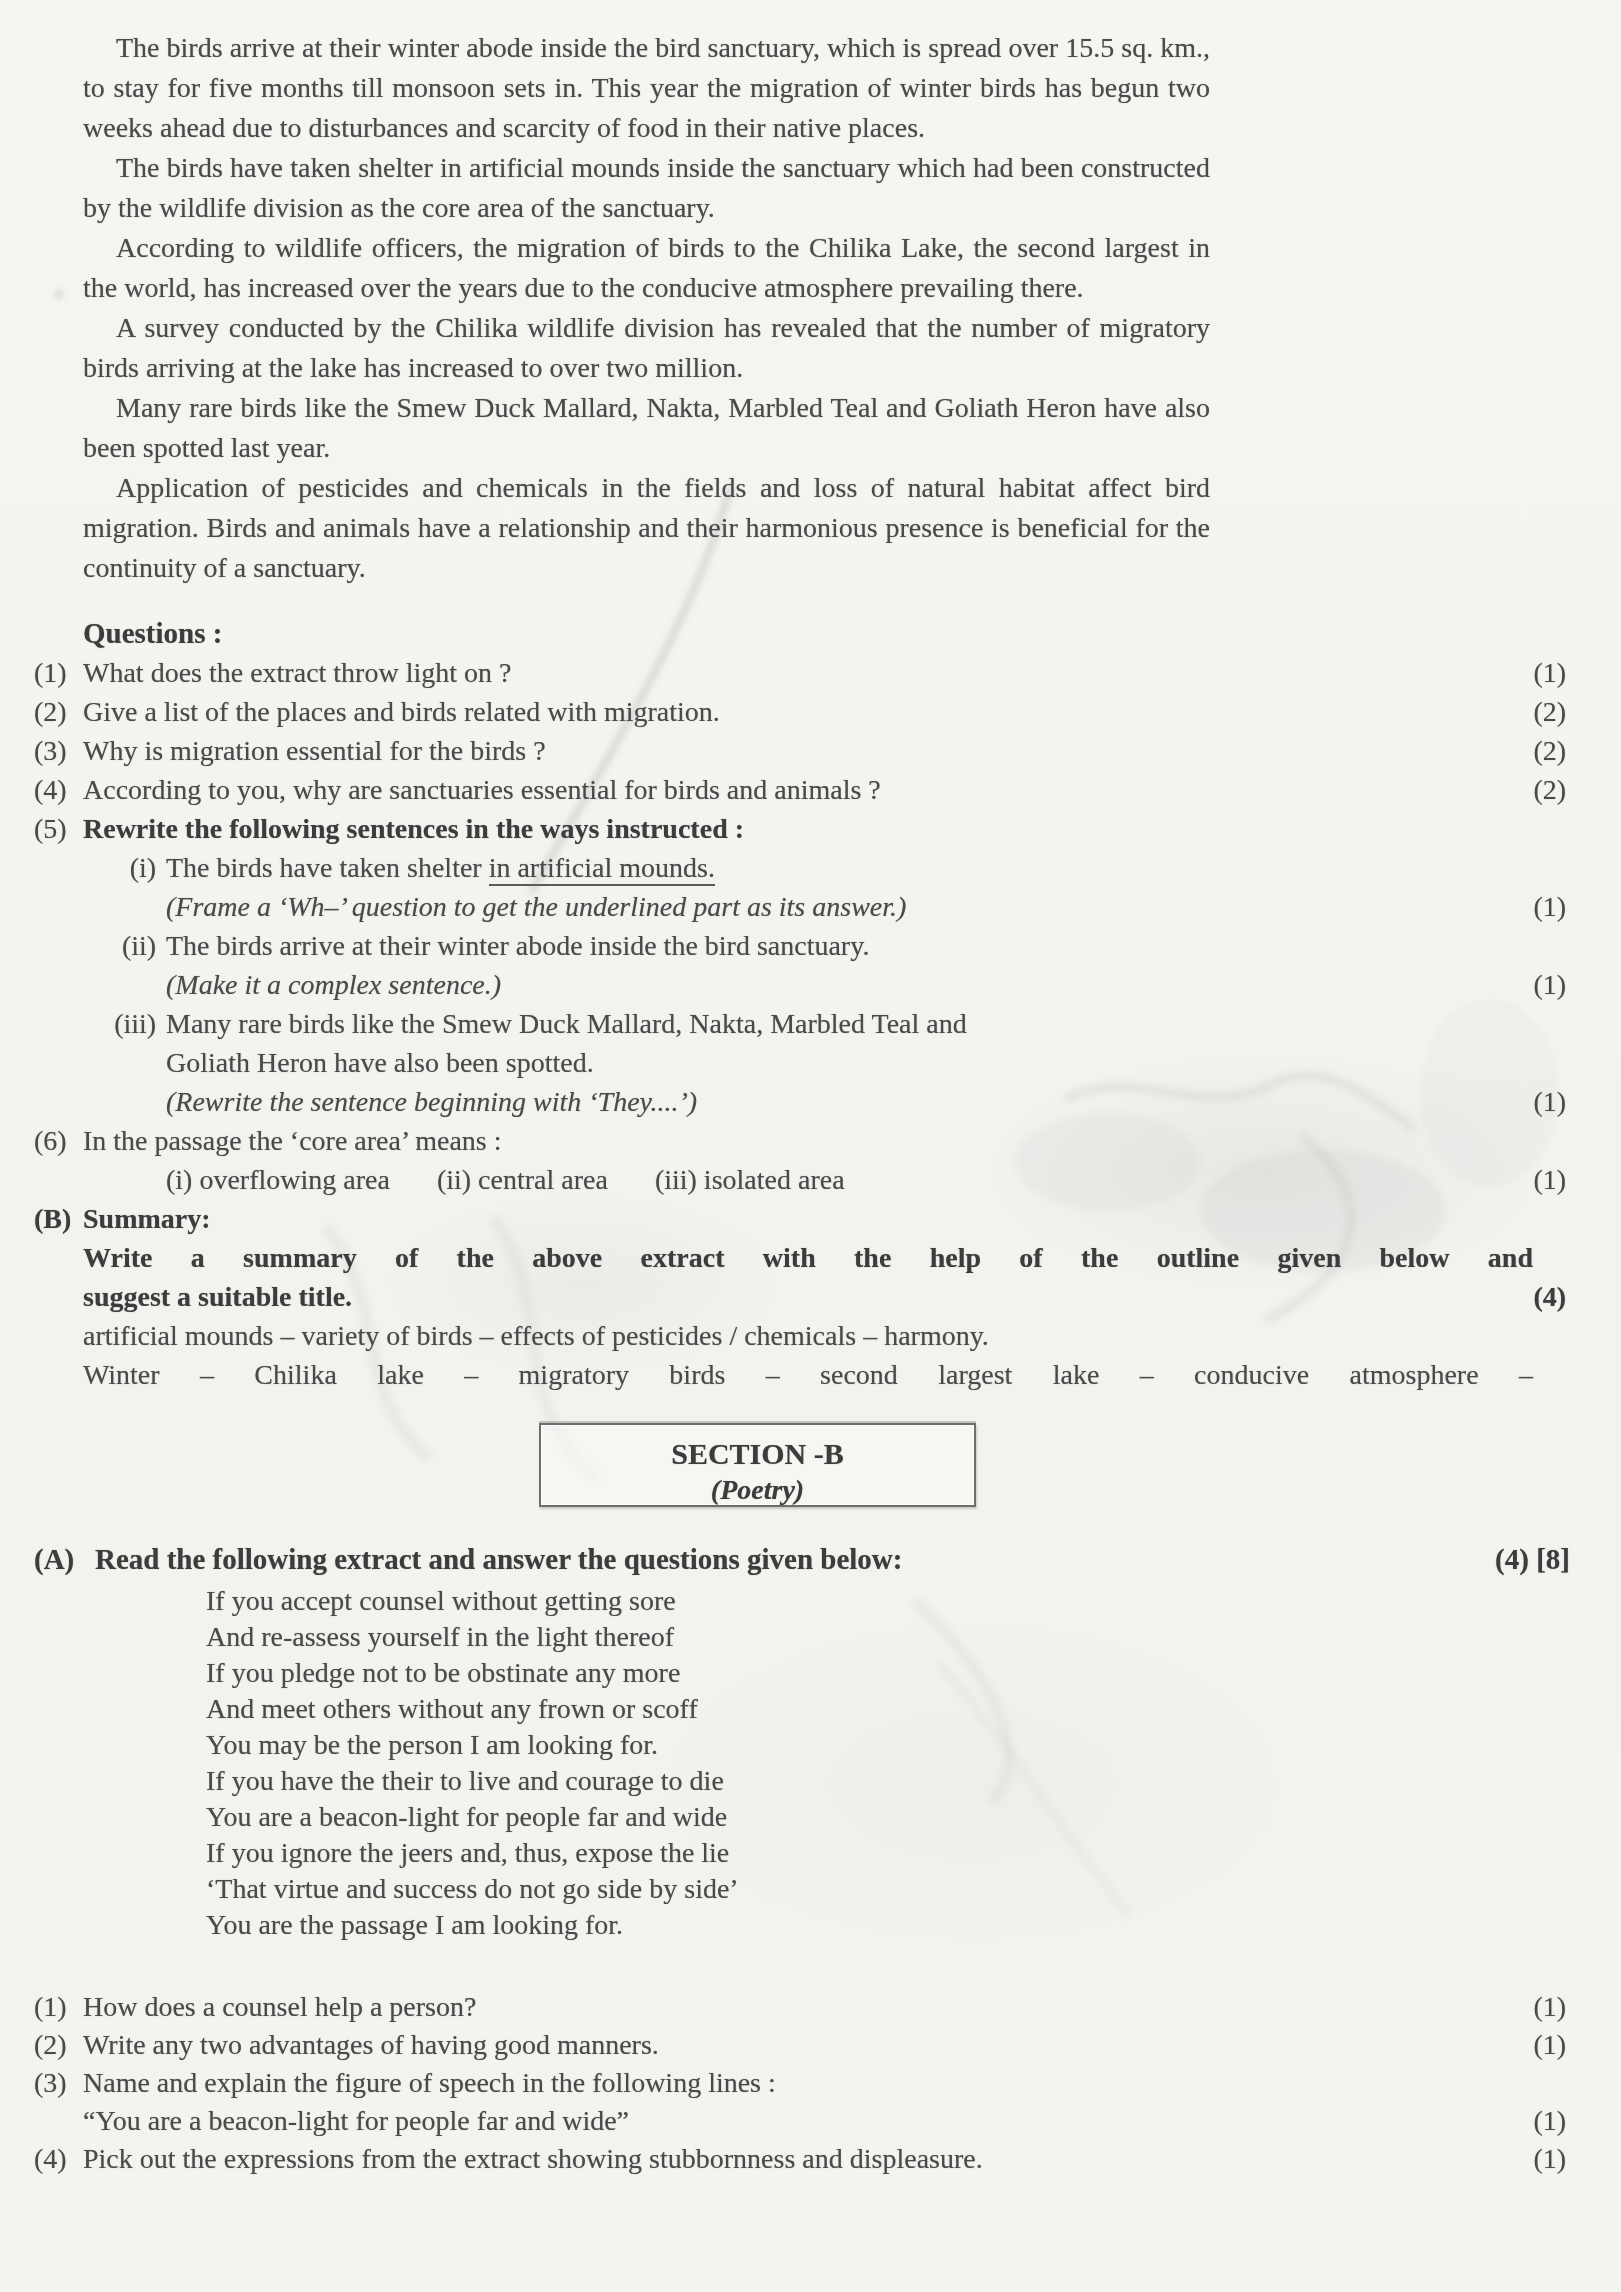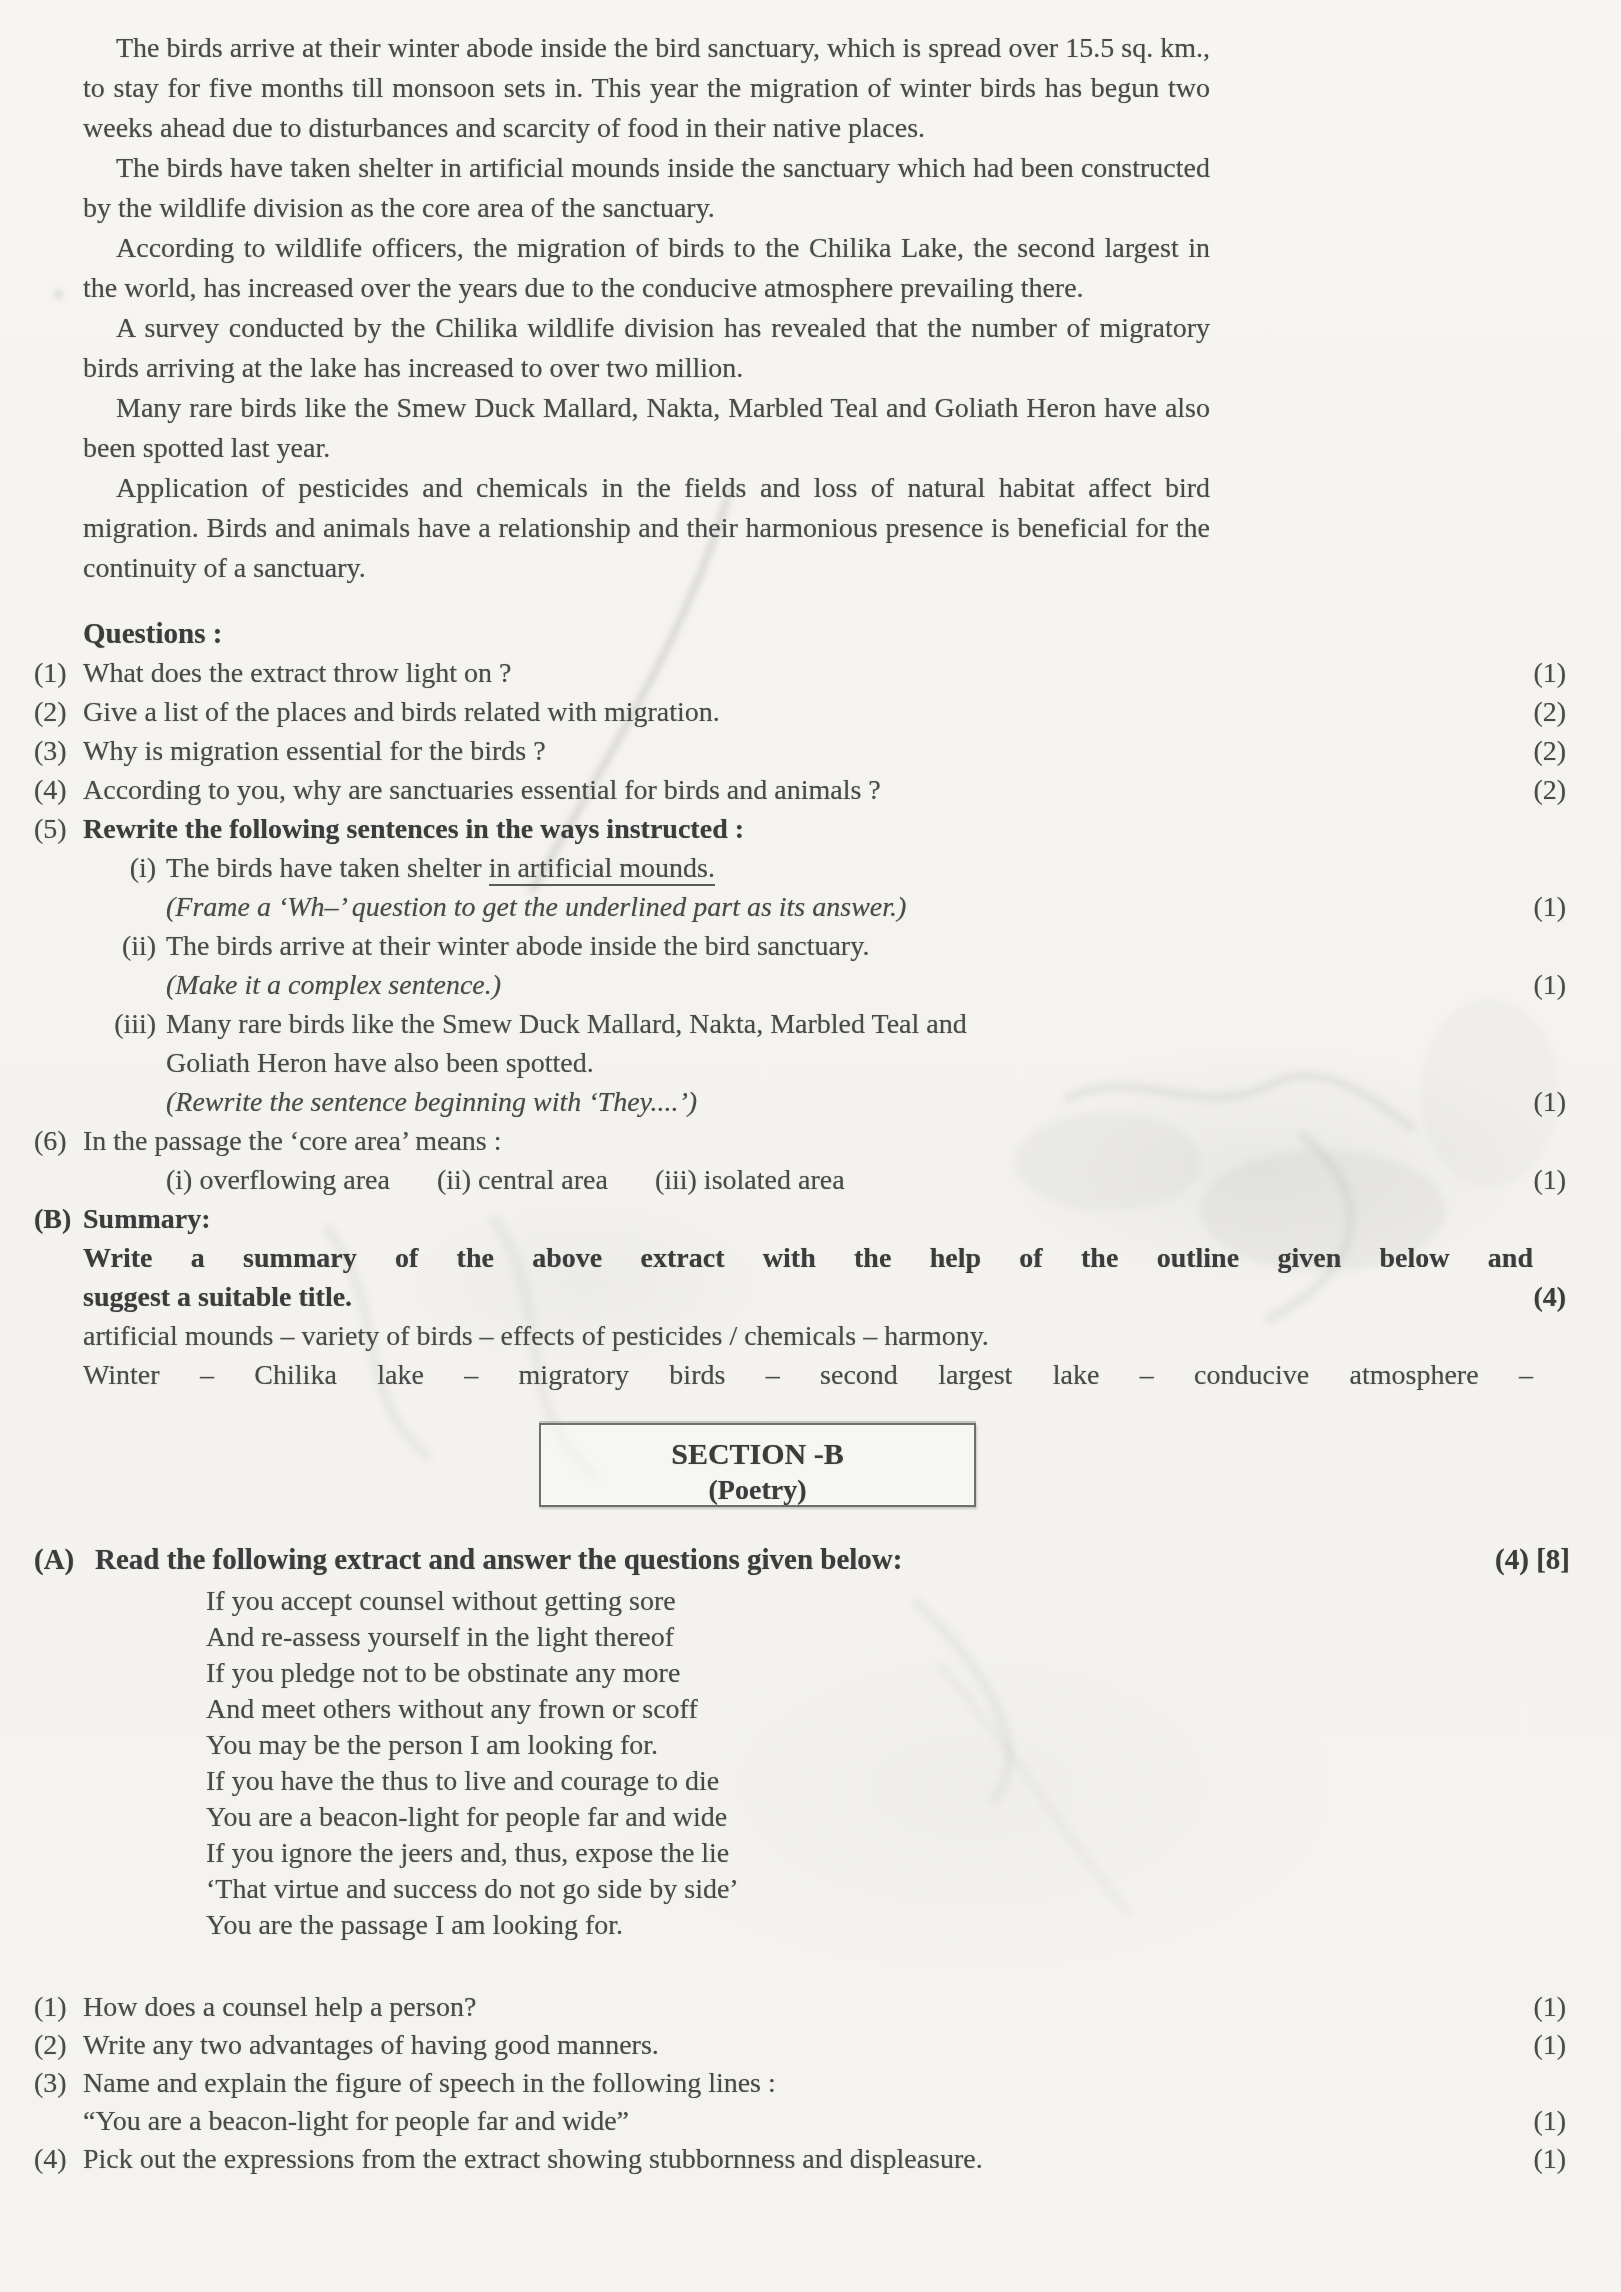--- a/index.html
+++ b/index.html
@@ -75,21 +75,21 @@
     width:437px;
     height:84px;
     border:2px solid #6e6e6e;
     box-shadow:inset 0 0 0 1px #fbfbf9, 1px 2px 2px rgba(120,120,120,0.35), 0 -2px 0 rgba(110,110,110,0.35);
     text-align:center;
     box-sizing:border-box;
     padding-top:10px;
     background:rgba(250,250,248,0.5);
   }
   .sectionbox .title{font-weight:bold;font-size:30px;line-height:37px;color:#3c3c3c;text-shadow:0 0 1px rgba(60,60,60,0.5);}
-  .sectionbox .subtitle{font-weight:bold;font-size:28px;line-height:35px;color:#3c3c3c;text-shadow:0 0 1px rgba(60,60,60,0.5);}
+  .sectionbox .subtitle{font-weight:bold;font-style:italic;font-size:28px;line-height:35px;color:#3c3c3c;text-shadow:0 0 1px rgba(60,60,60,0.5);}
 
   .introrow{
     margin-top:33px;
     display:grid;
     grid-template-columns:61px 1fr 137px;
     font-size:29px;
     line-height:39px;
     font-weight:bold;
     color:#3c3c3c;
     text-shadow:0 0 1px rgba(60,60,60,0.5);
@@ -257,21 +257,21 @@
       <span class="text">Read the following extract and answer the questions given below:</span>
       <span class="mark">(4) [8]</span>
     </div>
 
     <div class="poem">
       <div>If you accept counsel without getting sore</div>
       <div>And re-assess yourself in the light thereof</div>
       <div>If you pledge not to be obstinate any more</div>
       <div>And meet others without any frown or scoff</div>
       <div>You may be the person I am looking for.</div>
-      <div>If you have the thus to live and courage to die</div>
+      <div>If you have the their to live and courage to die</div>
       <div>You are a beacon-light for people far and wide</div>
       <div>If you ignore the jeers and, thus, expose the lie</div>
       <div>‘That virtue and success do not go side by side’</div>
       <div>You are the passage I am looking for.</div>
     </div>
 
     <div class="bq">
       <div class="qrow">
         <span class="num">(1)</span>
         <span class="text">How does a counsel help a person?</span>

